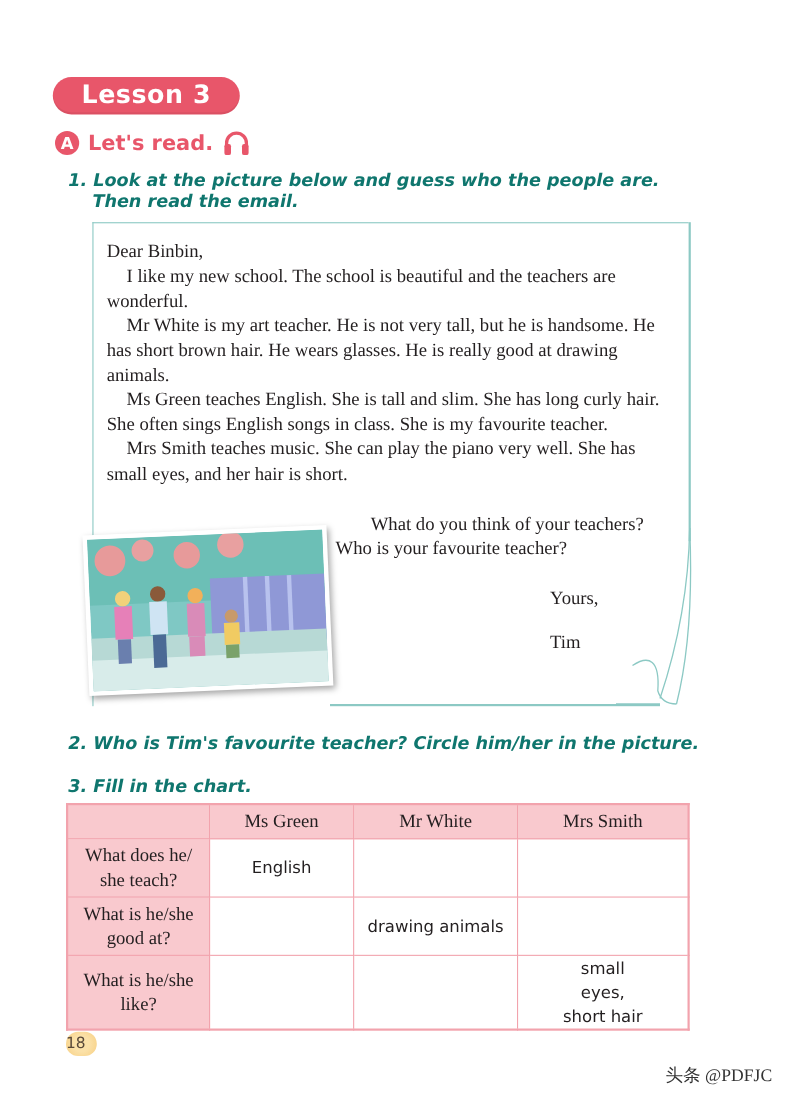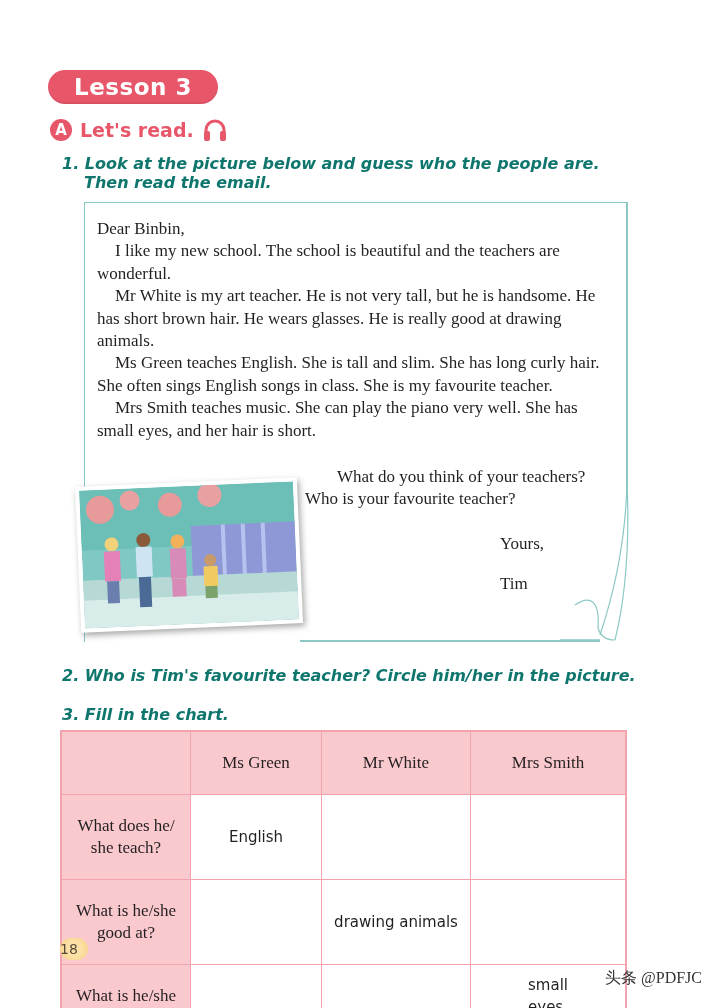--- a/index.html
+++ b/index.html
@@ -48,21 +48,21 @@
     box-shadow: 2px 3px 6px rgba(0,0,0,0.35); padding: 4px; box-sizing: border-box;
   }
   .photo svg { width: 100%; height: 100%; display: block; }
   .table-wrap { position: absolute; left: 60px; top: 730px; }
   table.chart {
     border-collapse: collapse; width: 567px;
     font-size: 17px; border: 2px solid #f2a3ad;
   }
   table.chart td {
     border: 1.5px solid #f2a3ad; text-align: center; vertical-align: middle;
-    height: 52px; padding: 16px 4px; line-height: 22px;
+    height: 52px; padding: 0 4px; line-height: 22px;
   }
   table.chart tr.head td { background: #f9c9ce; height: 30px; }
   table.chart td.rowhead { background: #f9c9ce; width: 120px; }
   .handwritten { font-family: "DejaVu Sans", sans-serif; font-size: 15px; color: #231f20; }
   .page-num {
     position: absolute; left: 60px; top: 938px; width: 28px; height: 22px; border-radius: 11px;
     background: radial-gradient(circle, #fbe1a8 40%, #f7cf82 100%);
     font-family: "DejaVu Sans", sans-serif; font-size: 14px; line-height: 22px; color: #5a4a3a;
   }
   .watermark {

